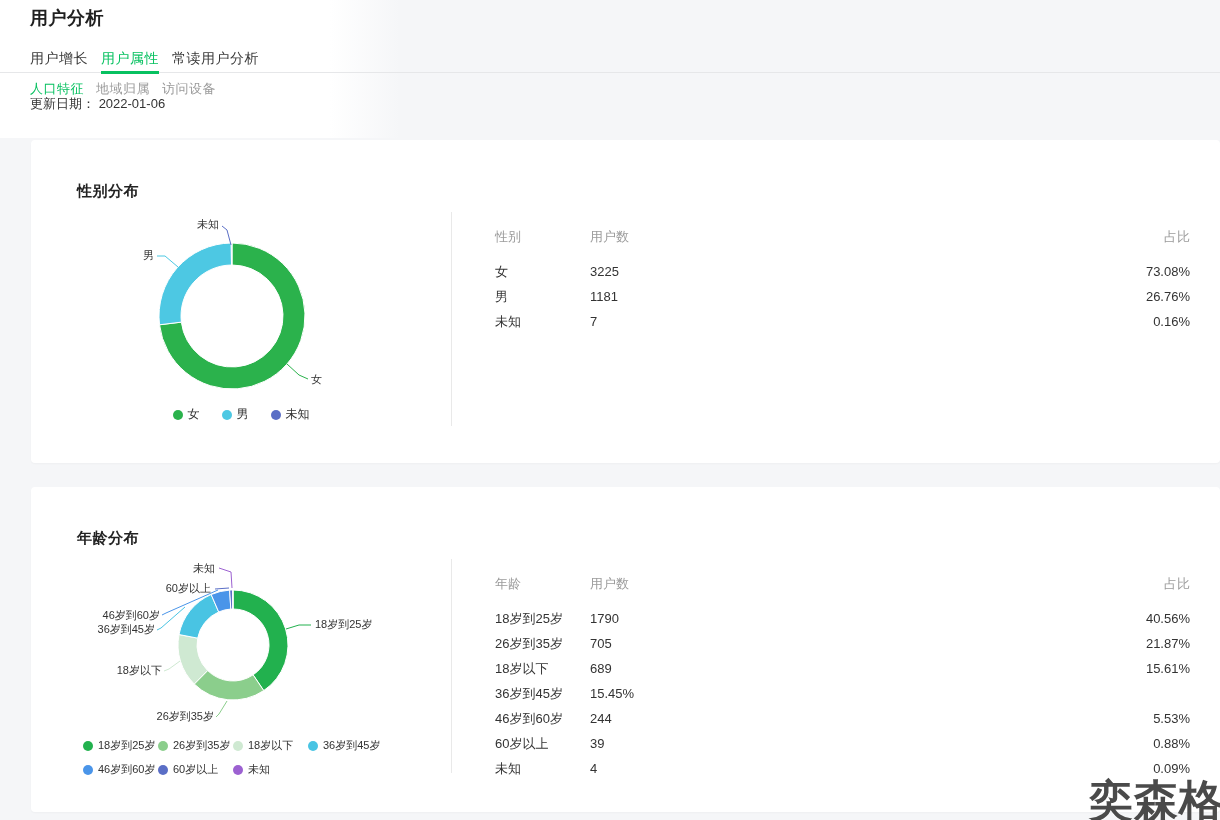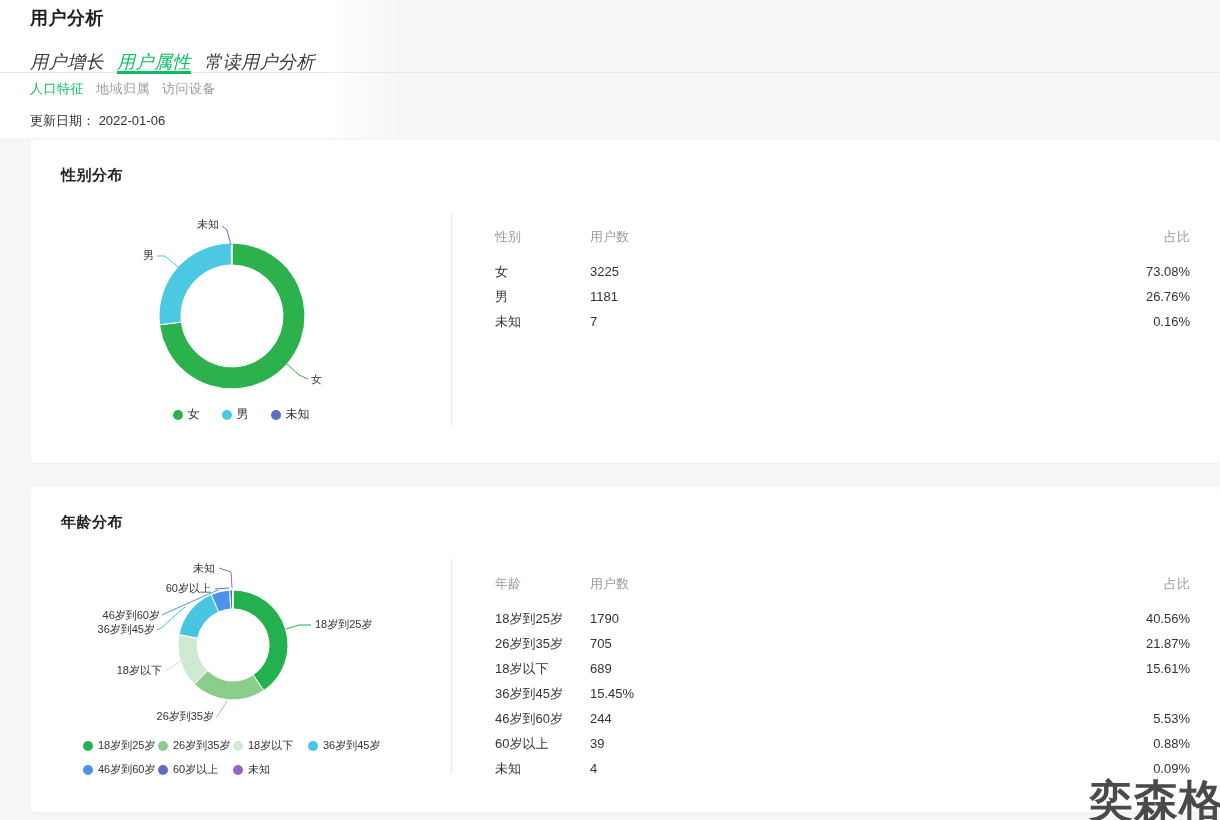--- a/index.html
+++ b/index.html
@@ -13,42 +13,41 @@
   .header{
     position:absolute;top:0;left:0;right:0;height:138px;
     background:linear-gradient(90deg,#ffffff 0px,#ffffff 330px,#f5f6f8 400px);
   }
   .page-title{
     position:absolute;left:30px;top:6px;margin:0;
     font-size:18px;font-weight:600;color:#202020;letter-spacing:.5px;
   }
   .tabs{position:absolute;left:30px;top:50px;display:flex;gap:13px}
   .tab{
-    position:relative;height:22px;font-size:18px;color:#383838;cursor:pointer;
+    position:relative;height:22px;font-size:14px;color:#383838;cursor:pointer;
     letter-spacing:.5px;
-    font-style:italic;
   }
   .tab.active{color:#07c160}
   .tab.active::after{
     content:"";position:absolute;left:0;right:0;bottom:-2px;height:3px;background:#07c160;
   }
   .tabs-border{position:absolute;left:0;right:0;top:72px;height:1px;background:#e6e7e9}
   .subtabs{position:absolute;left:30px;top:80px;display:flex;gap:12px}
   .subtab{font-size:13px;color:#9a9a9a;cursor:pointer;letter-spacing:.5px}
   .subtab.active{color:#07c160}
-  .date-row{position:absolute;left:30px;top:112px;font-size:13px;color:#333}
+  .date-row{position:absolute;left:30px;top:95px;font-size:13px;color:#333}
   
   .card{
     position:absolute;left:31px;right:0;background:#fff;border-radius:4px;
     box-shadow:0 1px 2px rgba(0,0,0,.03);
   }
   #gender-card{top:140px;height:323px}
   #age-card{top:487px;height:325px}
   .card-title{
-    position:absolute;left:30px;top:26px;margin:0;
+    position:absolute;left:30px;top:26px;margin:16px;
     font-size:15px;font-weight:600;color:#222;letter-spacing:.5px;
   }
   .v-divider{position:absolute;left:420px;top:72px;width:1px;height:214px;background:#e9e9e9}
   
   .chart-pane{position:absolute;left:0;top:0;width:420px;height:100%}
   .chart-pane svg{position:absolute;left:0;top:0}
   .legend{position:absolute;display:flex;align-items:center}
   #gender-legend{left:8px;top:266px;width:404px;justify-content:center;gap:22px;font-size:12px;color:#333}
   #age-legend{left:52px;top:251px;width:312px;flex-wrap:wrap;row-gap:9px;font-size:11px;color:#333}
   #age-legend .legend-item{width:75px}

